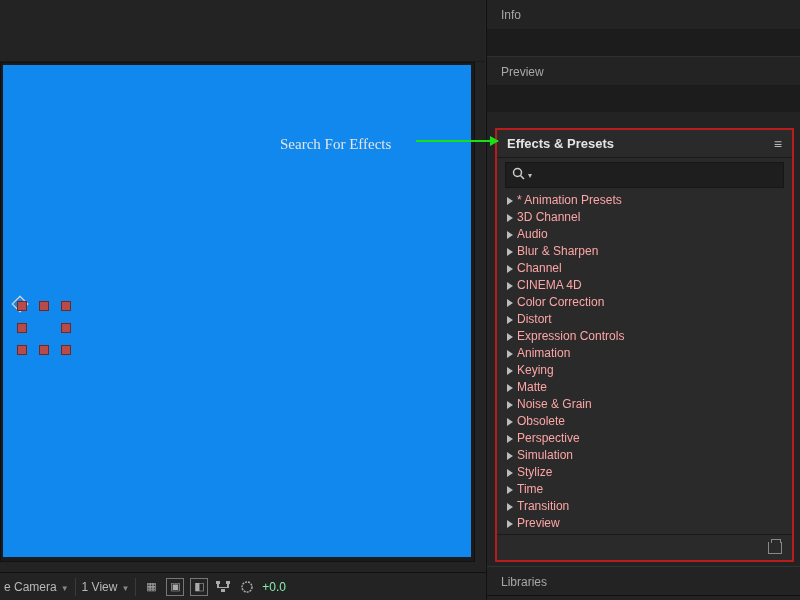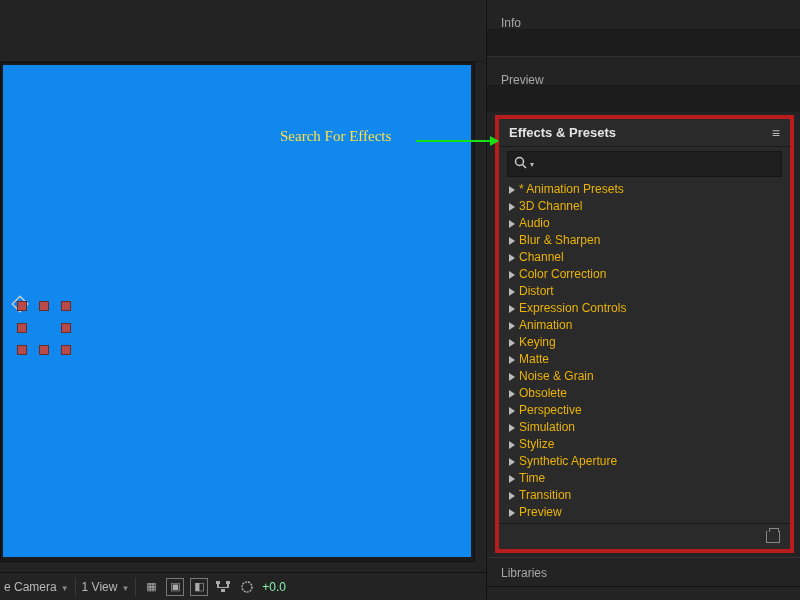--- a/index.html
+++ b/index.html
@@ -114,31 +114,31 @@
     left: 486px;
     top: 0;
     width: 314px;
     height: 600px;
     background: #232323;
     border-left: 1px solid #111;
   }
   .panel-tab {
     height: 30px;
     line-height: 30px;
-    padding: 8px 14px;
+    padding: 0 14px;
     color: #a8a8a8;
     border-bottom: 1px solid #1a1a1a;
     border-top: 1px solid #303030;
     cursor: pointer;
   }
   .panel-tab:first-child { border-top: none; }
   .panel-gap { height: 26px; background:#1c1c1c; }
   .effects-panel {
-    margin: 3px 6px 4px 8px;
-    border: 4px solid #b91c1c;
+    margin: 16px 6px 4px 8px;
+    border: 2px solid #b91c1c;
     background: #2a2a2a;
   }
   .effects-header {
     display:flex; align-items:center;
     height: 28px;
     padding: 0 10px;
     border-bottom: 1px solid #1a1a1a;
   }
   .effects-header .title {
     color: #e4e4e4;
@@ -166,21 +166,21 @@
     font-size: 12px;
   }
   .tree {
     padding: 2px 6px 2px 10px;
     line-height: 17px;
     max-height: 380px;
     overflow: hidden;
   }
   .tree-row {
     display:flex; align-items:center;
-    color:#eab308;
+    color:#fca5a5;
     font-size: 12px;
     cursor: pointer;
     height: 17px;
   }
   .tree-row .arrow {
     width: 0; height: 0;
     border-top: 4px solid transparent;
     border-bottom: 4px solid transparent;
     border-left: 6px solid #bcbcbc;
     margin-right: 4px;
@@ -213,22 +213,22 @@
     color:#a8a8a8;
     border-top: 1px solid #333;
     border-bottom: 1px solid #111;
     cursor:pointer;
   }
 
   
   .annot-text {
     position:absolute;
     left: 280px;
-    top: 128px;
-    color: #fde047;
+    top: 136px;
+    color: #e5e5e5;
     font-size: 15px;
     font-family: Georgia, serif;
     pointer-events:none;
   }
   .annot-arrow {
     position:absolute;
     left: 416px;
     top: 140px;
     width: 82px;
     height: 2px;
@@ -333,20 +333,24 @@
         <div class="tree-row">
           <span class="arrow"></span>
           <span>Blur &amp; Sharpen</span>
         </div>
         <div class="tree-row">
           <span class="arrow"></span>
           <span>Channel</span>
         </div>
         <div class="tree-row">
           <span class="arrow"></span>
+          <span>CINEMA 4D</span>
+        </div>
+        <div class="tree-row">
+          <span class="arrow"></span>
           <span>Color Correction</span>
         </div>
         <div class="tree-row">
           <span class="arrow"></span>
           <span>Distort</span>
         </div>
         <div class="tree-row">
           <span class="arrow"></span>
           <span>Expression Controls</span>
         </div>
@@ -374,24 +378,20 @@
           <span class="arrow"></span>
           <span>Perspective</span>
         </div>
         <div class="tree-row">
           <span class="arrow"></span>
           <span>Simulation</span>
         </div>
         <div class="tree-row">
           <span class="arrow"></span>
           <span>Stylize</span>
-        </div>
-        <div class="tree-row">
-          <span class="arrow"></span>
-          <span>Synthetic Aperture</span>
         </div>
         <div class="tree-row">
           <span class="arrow"></span>
           <span>Time</span>
         </div>
         <div class="tree-row">
           <span class="arrow"></span>
           <span>Transition</span>
         </div>
         <div class="tree-row">

